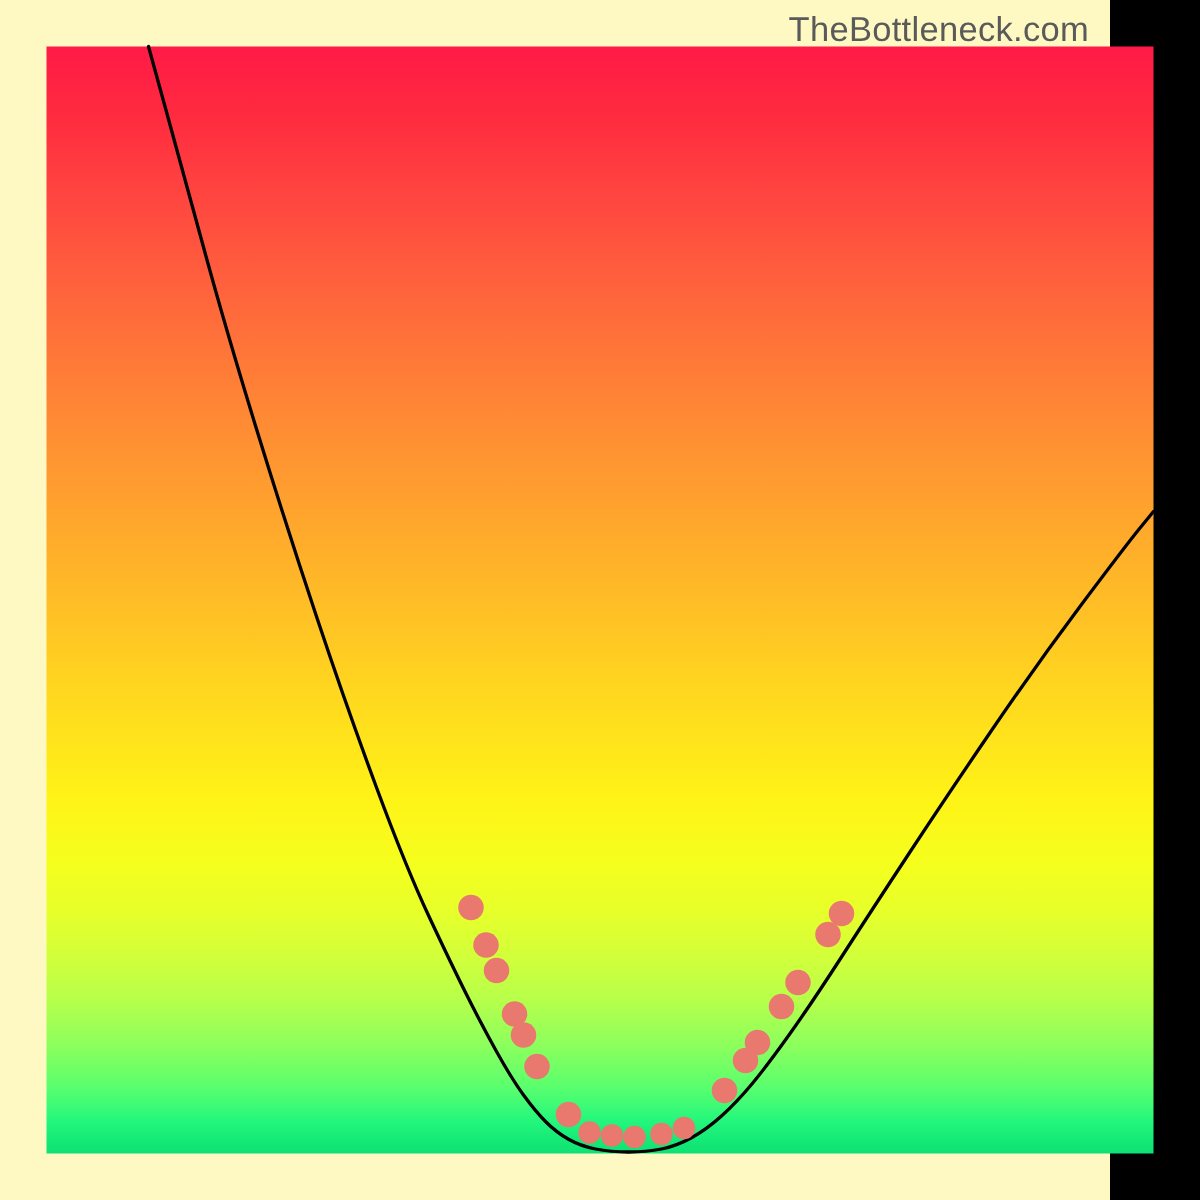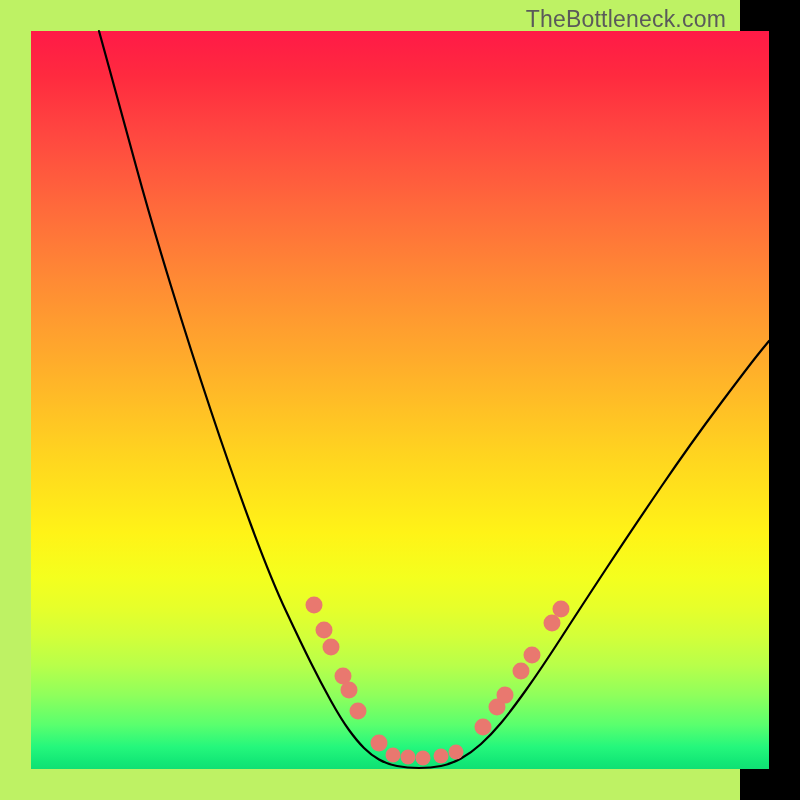--- a/index.html
+++ b/index.html
@@ -10,21 +10,21 @@
     overflow: hidden;
     background: #000;
     font-family: Arial, Helvetica, sans-serif;
   }
   .frame {
     position: absolute;
     left: 0;
     top: 0;
     width: 740px;
     height: 800px;
-    background: #bef264;
+    background: #fef9c3;
   }
   .plot {
     position: absolute;
     left: 31px;
     top: 31px;
     width: 738px;
     height: 738px;
     
     background: linear-gradient(to bottom,
       #ff1a47 0%,

